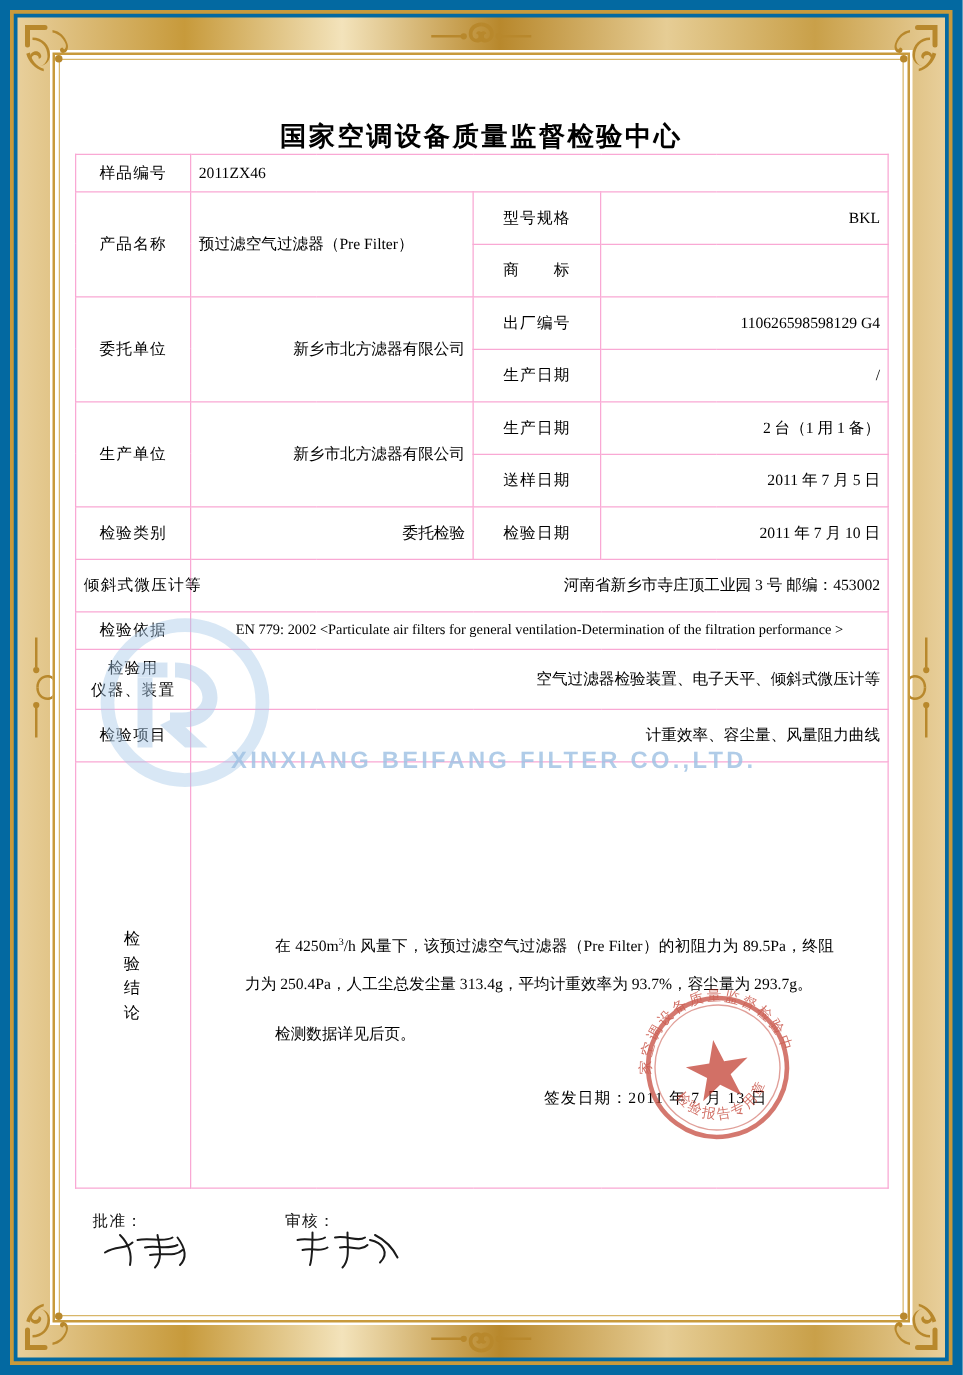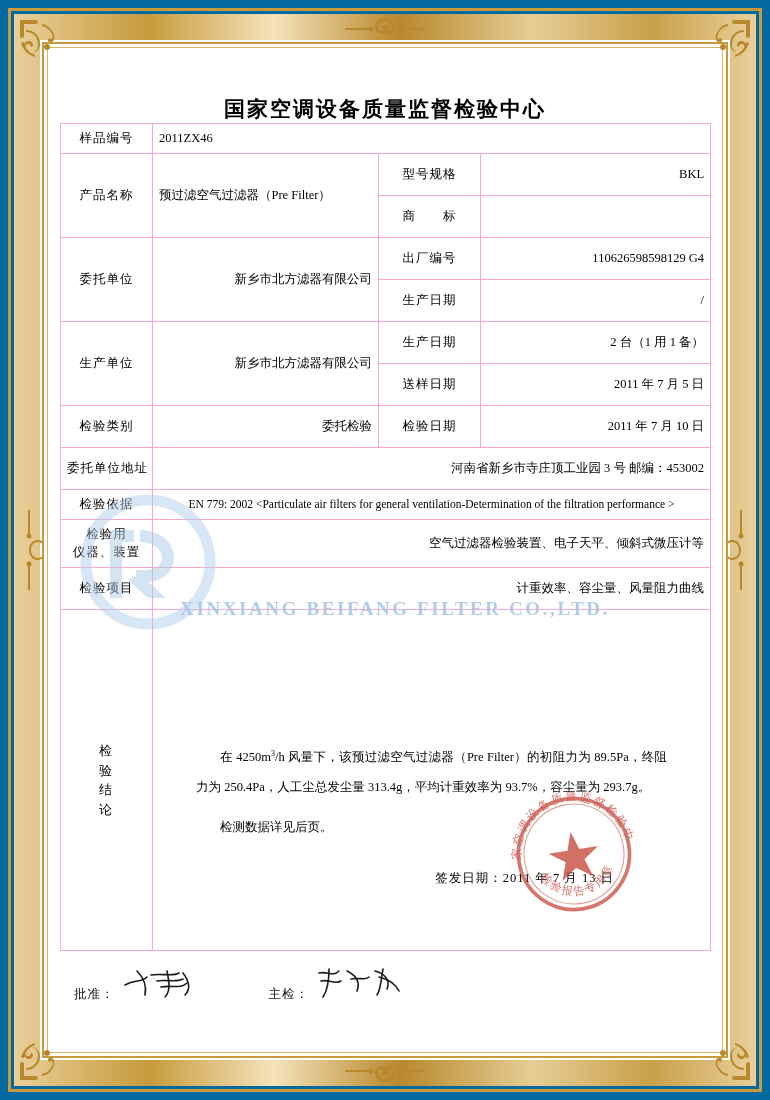--- a/index.html
+++ b/index.html
@@ -195,23 +195,23 @@
   .sig-row {
     display: flex;
     margin-top: 18px;
     padding: 0 14px;
     font-size: 12.5px;
     color: #111;
     align-items: flex-end;
   }
   .sig-group {
     display: flex;
-    align-items: flex-end;
     margin-right: 56px;
     position: relative;
+    flex-direction: column;
   }
   .sig-label { white-space: nowrap; letter-spacing: 1px; }
   .sig-mark {
     margin-left: 6px;
     width: 92px;
     height: 34px;
     position: relative;
   }
   .sig-mark svg { position: absolute; left: 0; top: -6px; }
 
@@ -226,21 +226,21 @@
     z-index: 5;
   }
   .wm-text {
     position: absolute;
     left: 0; top: 108px;
     width: 690px;
     text-align: center;
     color: #9fc2e3;
     font-size: 19px;
     letter-spacing: 2.6px;
-    font-family: Liberation Serif, serif;
+    font-family: Liberation Sans, sans-serif;
     font-weight: bold;
     opacity: 0.82;
   }
   .wm-cn {
     position: absolute;
     left: 0; top: 8px;
     width: 690px;
     text-align: center;
     color: #bcd6ec;
     font-size: 78px;
@@ -415,21 +415,21 @@
       </tr>
 
       <tr>
         <td class="lbl cell-tall">检验类别</td>
         <td class="val-center cell-tall" colspan="2">委托检验</td>
         <td class="lbl cell-tall">检验日期</td>
         <td class="val-center cell-tall" colspan="2">2011 年 7 月 10 日</td>
       </tr>
 
       <tr>
-        <td class="lbl cell-tall">委托单位地址</td>
+        <td class="lbl cell-tall">倾斜式微压计等</td>
         <td class="val-center cell-tall" colspan="5">河南省新乡市寺庄顶工业园 3 号  邮编：453002</td>
       </tr>
 
       <tr>
         <td class="lbl">检验依据</td>
         <td class="basis-cell" colspan="5">EN 779: 2002 &lt;Particulate air filters for general ventilation-Determination of the filtration performance &gt;</td>
       </tr>
 
       <tr>
         <td class="lbl">
@@ -492,32 +492,32 @@
               <path d="M30 12 C40 10, 52 14, 58 10"></path>
               <path d="M36 18 C44 16, 54 20, 62 16"></path>
               <path d="M40 24 C50 22, 60 26, 66 20"></path>
               <path d="M46 8 C48 18, 50 28, 44 34"></path>
               <path d="M62 10 C68 18, 70 26, 64 32"></path>
             </g>
           </svg>
         </span>
       </div>
       <div class="sig-group">
-        <span class="sig-label">主检：</span>
+        <span class="sig-label">审核：</span>
         <span class="sig-mark">
           <svg width="92" height="40" viewBox="0 0 92 40">
             <g fill="none" stroke="#1a1a1a" stroke-width="1.6" stroke-linecap="round">
-              <path d="M4 10 C12 8, 18 14, 24 8"></path>
-              <path d="M6 18 C14 16, 20 22, 26 18"></path>
-              <path d="M14 6 C14 18, 12 28, 8 34"></path>
-              <path d="M32 8 C40 12, 46 18, 42 28"></path>
-              <path d="M36 16 C44 14, 50 18, 54 14"></path>
-              <path d="M60 8 C68 10, 76 16, 72 26"></path>
-              <path d="M64 14 C72 16, 80 20, 84 28"></path>
-              <path d="M68 6 C66 16, 66 26, 62 32"></path>
+              <path d="M4 12 C12 10, 20 14, 26 10"></path>
+              <path d="M8 20 C16 18, 22 22, 28 18"></path>
+              <path d="M16 6 C16 16, 16 26, 14 32"></path>
+              <path d="M34 10 C44 8, 52 14, 58 10"></path>
+              <path d="M38 18 C46 16, 54 22, 60 16"></path>
+              <path d="M44 6 C44 18, 46 28, 40 34"></path>
+              <path d="M62 12 C72 14, 78 22, 70 30"></path>
+              <path d="M66 8 C74 12, 80 18, 84 26"></path>
             </g>
           </svg>
         </span>
       </div>
     </div>
 
   </div>
 
   <div class="watermark">
     <svg class="wm-logo" width="210" height="150" viewBox="0 0 210 150">

